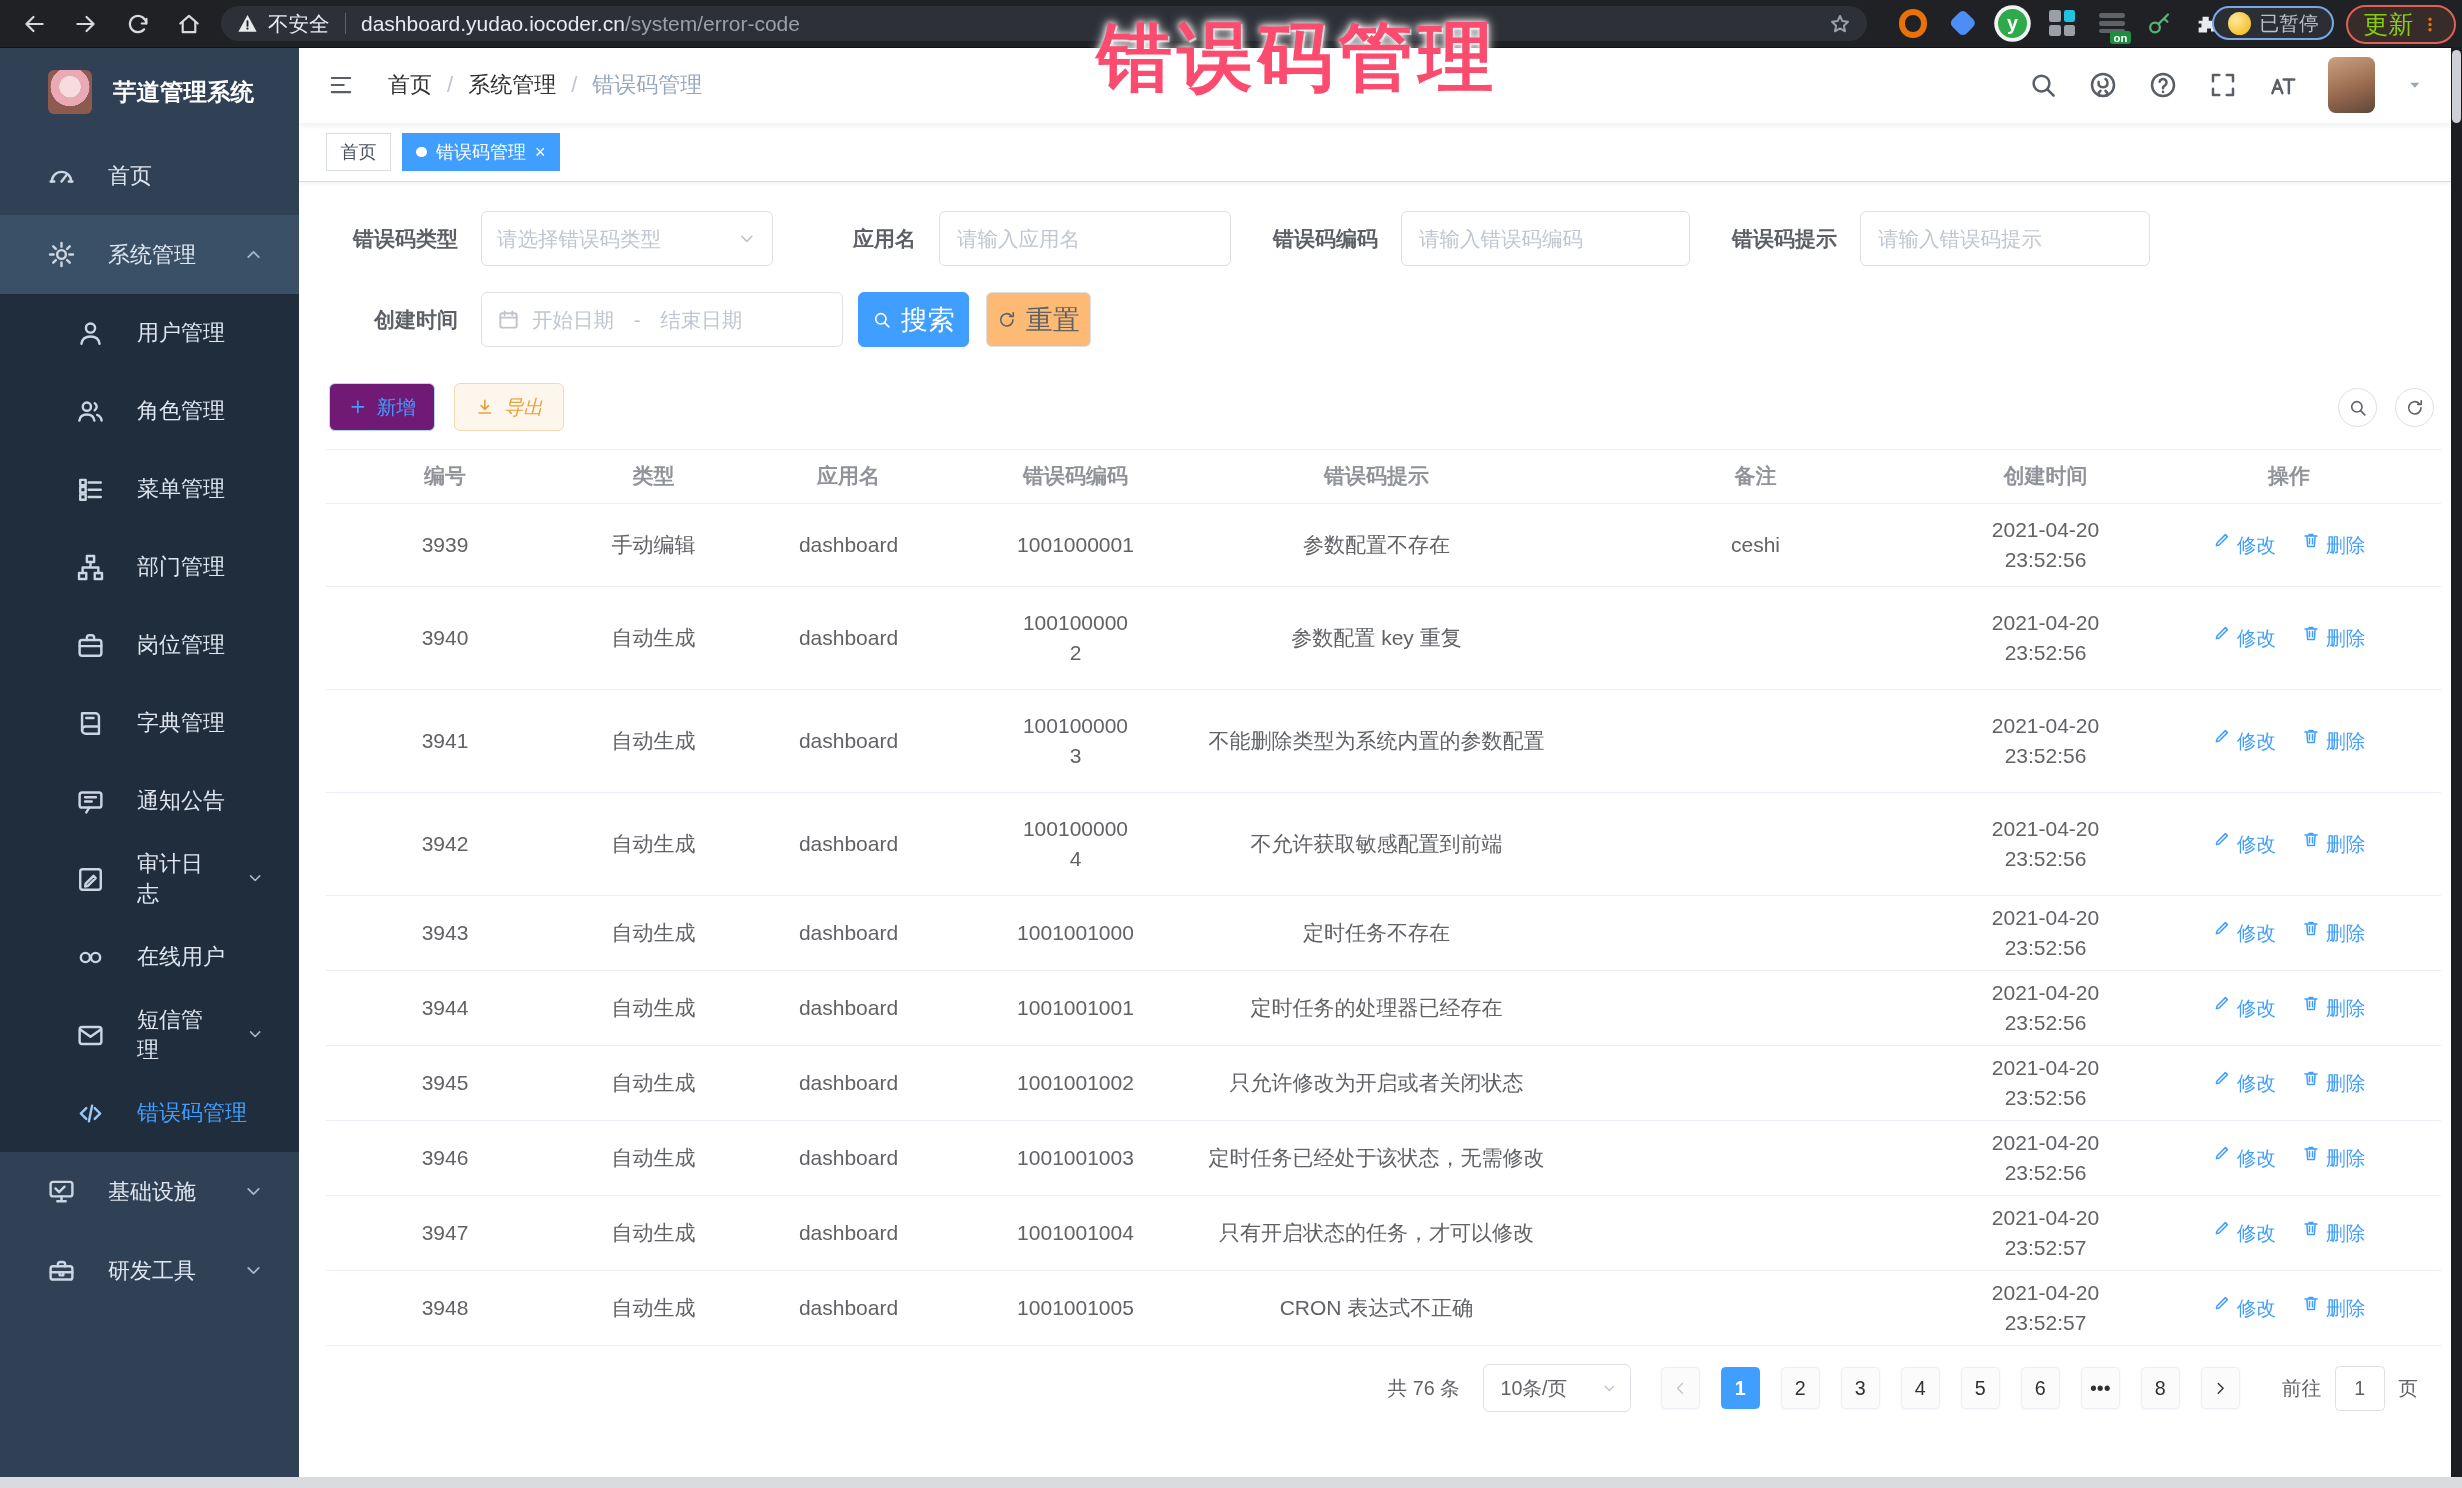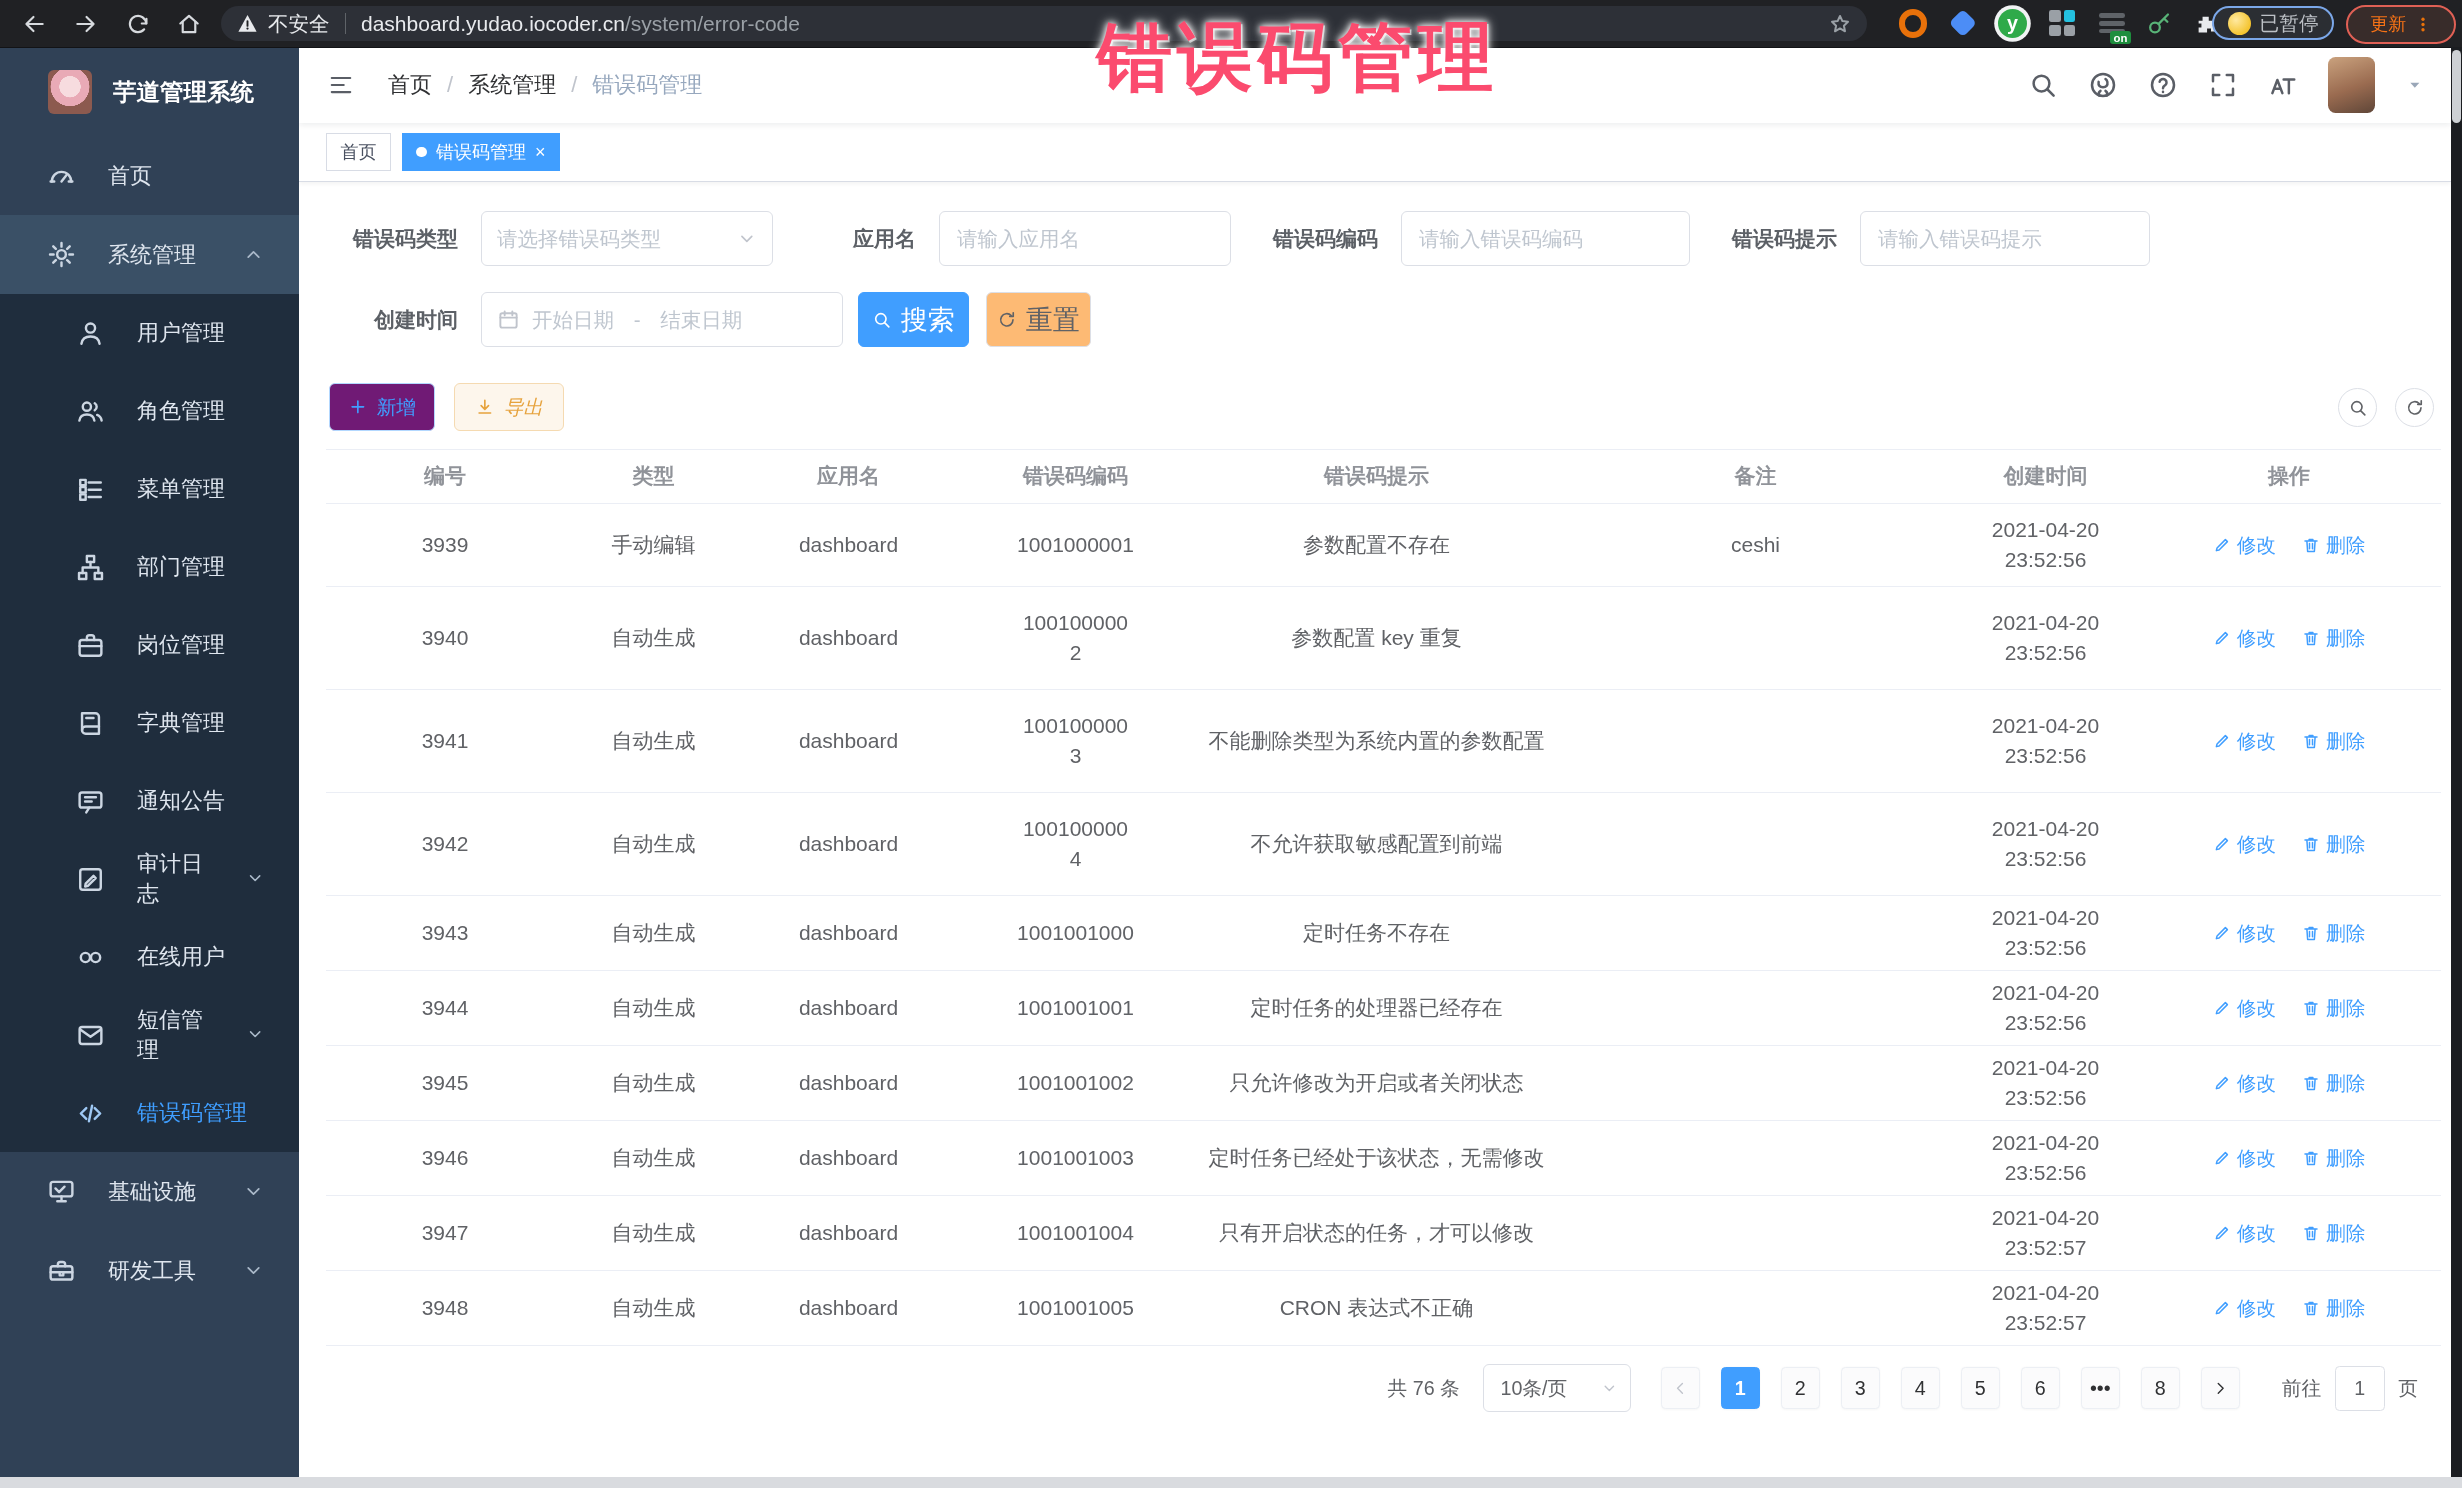--- a/index.html
+++ b/index.html
@@ -36,21 +36,21 @@
   .on-badge{position:absolute;right:-4.5px;bottom:-6px;background:#1e8e3e;color:#fff;font-size:11.4px;
             padding:0.8px 3.8px;border-radius:3px;font-weight:bold}
   .ext-key{width:27px;height:27px;color:#58b377}
   .ext-puzzle{width:27px;height:27px;color:#e8eaed}
   .paused{position:absolute;left:2212px;top:6px;height:30px;border:2.3px solid #7ba7e8;border-radius:18px;
           background:#2b2e33;display:flex;align-items:center;gap:9px;padding:0 13.6px;}
   .emoji{width:23px;height:23px;border-radius:50%;background:radial-gradient(circle at 35% 35%,#ffe9a0,#f4c430 70%);}
   .paused-label{color:#bdc1c6;font-size:19.7px}
   .update{position:absolute;left:2346px;top:4.5px;width:106px;height:35px;border:2.3px solid #e06055;border-radius:19.7px;
           background:#382c2a;display:flex;align-items:center;justify-content:center;gap:7.6px;}
-  .update-label{color:#f97316;font-size:18px}
+  .update-label{color:#84cc16;font-size:25px}
   .kebab{width:18px;height:21px;color:#e8710a}
 
   
   .annotation{position:absolute;left:1097px;top:7.6px;z-index:60;font-size:75px;font-weight:bold;
               color:#fb4b6e;letter-spacing:5.3px;
               text-shadow:0 0 6px #fff,0 0 12px rgba(255,255,255,.95),1.5px 1.5px 0 rgba(255,255,255,.6);}
 
   
   .sidebar{position:absolute;left:0;top:47px;width:299px;height:1430px;background:#304156;z-index:10;}
   .logo{height:89px;display:flex;align-items:center;padding-left:48px;gap:21px;}
@@ -114,21 +114,21 @@
               box-sizing:border-box;display:flex;align-items:center;justify-content:center;color:#606266;}
   .circle-btn svg{width:19.7px;height:19.7px}
 
   
   .tbl{position:absolute;left:26.5px;top:267px;width:2115px;border-top:1.5px solid #ebeef5;font-size:21px;color:#606266;}
   .tr{display:grid;grid-template-columns:239px 178px 212px 242px 360px 398px 182px 305px;
       border-bottom:1.5px solid #ebeef5;align-items:center;}
   .td{display:flex;align-items:center;justify-content:center;text-align:center;line-height:1.45;}
   .thead .td{color:#909399;font-weight:bold;height:53px;}
   .ops{display:flex;gap:26px;justify-content:center;}
-  .oplink{color:#409eff;font-size:19.7px;display:flex;align-items:center;gap:6px;cursor:pointer;}
+  .oplink{color:#409eff;font-size:19.7px;display:flex;gap:6px;cursor:pointer;}
   .oplink .oic{width:18px;height:18px}
 
   
   .pager{position:absolute;left:0;top:1182px;width:2119px;display:flex;align-items:center;justify-content:flex-end;
          font-size:19.7px;color:#606266;}
   .pg-total{margin-right:23px;}
   .pg-size{width:148px;height:48px;border:1.5px solid #dcdfe6;border-radius:6px;box-sizing:border-box;
            display:flex;align-items:center;padding:0 12px 0 16.7px;margin-right:30px;background:#fff;}
   .pg-size .sel-caret{width:16.7px;height:16.7px}
   .pg-btn{width:39px;height:42px;background:#fbfbfc;border:1.5px solid #eceff4;border-radius:4.5px;box-sizing:border-box;

